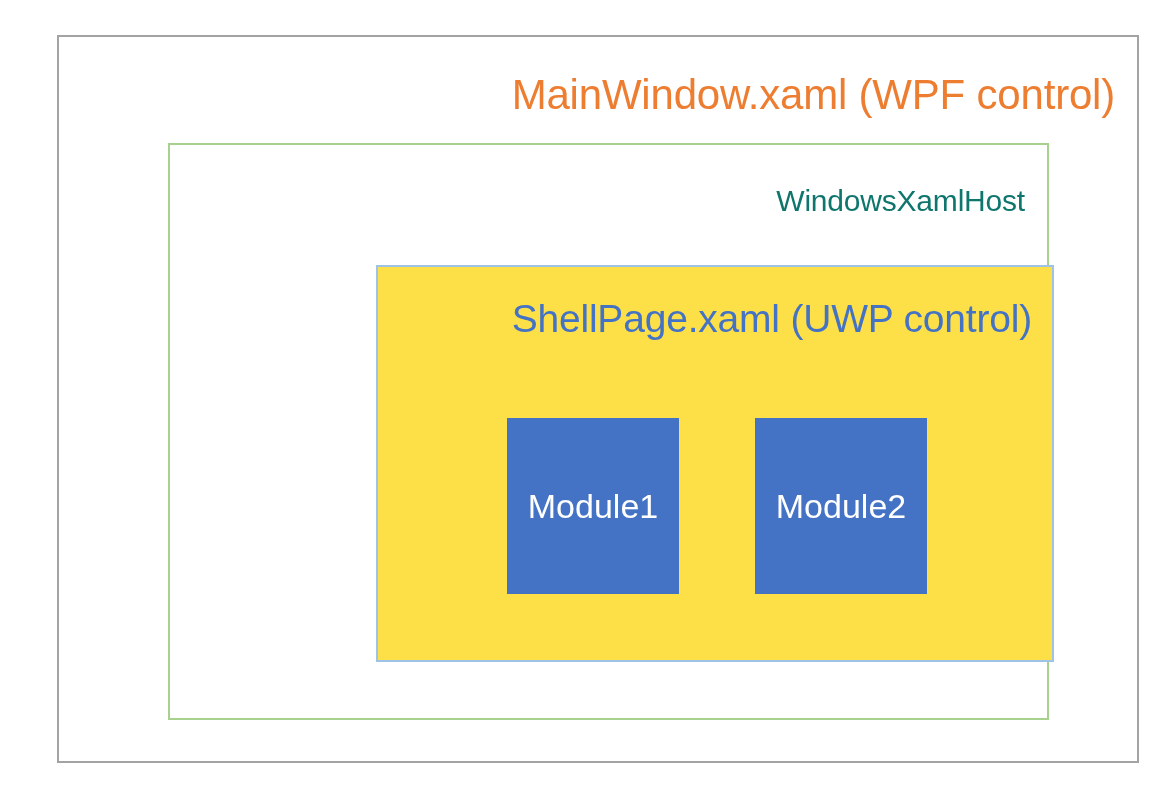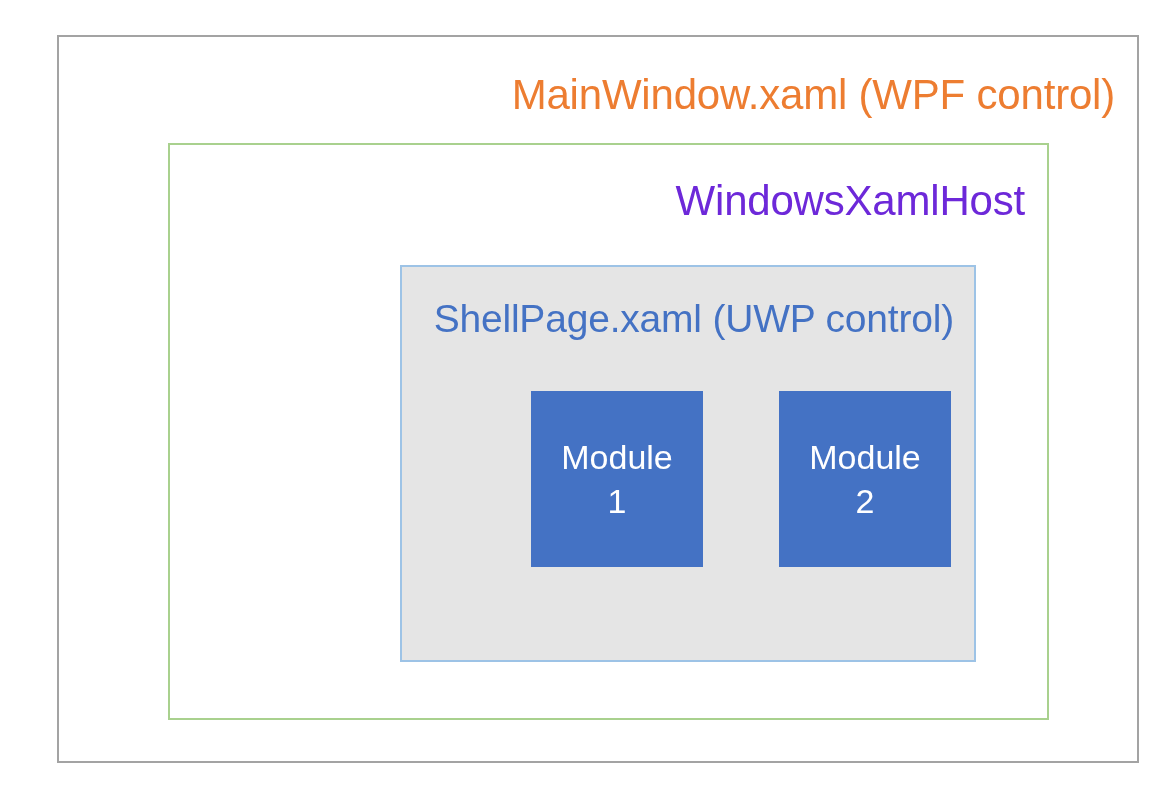--- a/index.html
+++ b/index.html
@@ -43,73 +43,72 @@
     box-sizing: border-box;
     border: 2px solid #A9D18E;
     background: #ffffff;
   }
 
   
   .frame-shellpage {
     position: absolute;
     left: 206px;
     top: 120px;
-    width: 576px;
+    width: 678px;
     height: 397px;
     box-sizing: border-box;
     border: 2px solid #9DC3E6;
-    background: #e5e5e5;
-    margin-left: 24px;
+    background: #fde047;
   }
 
   
   .frame-label {
     position: absolute;
     right: 22px;
     white-space: nowrap;
     font-weight: 400;
     letter-spacing: -0.2px;
   }
   .label-wpf {
     top: 34px;
     font-size: 42px;
     line-height: 48px;
     color: #ED7D31;
   }
   .label-xamlhost {
     top: 32px;
-    font-size: 42px;
+    font-size: 30px;
     line-height: 48px;
-    color: #6d28d9;
+    color: #0f766e;
   }
   .label-shellpage {
     top: 29px;
     right: 20px;
     font-size: 39px;
     line-height: 46px;
     color: #4472C4;
   }
 
   
   .module-row {
     position: absolute;
     left: 0;
     top: 0;
     width: 100%;
     height: 100%;
   }
   .module-box {
     position: absolute;
-    top: 124px;
+    top: 151px;
     width: 172px;
     height: 176px;
     background: #4472C4;
     box-sizing: border-box;
     display: flex;
-    flex-direction: column;
+    flex-direction: row;
     align-items: center;
     justify-content: center;
     color: #ffffff;
     font-size: 34px;
     line-height: 44px;
     text-align: center;
   }
   .module-box.module-1 { left: 129px; }
   .module-box.module-2 { left: 377px; }
 

